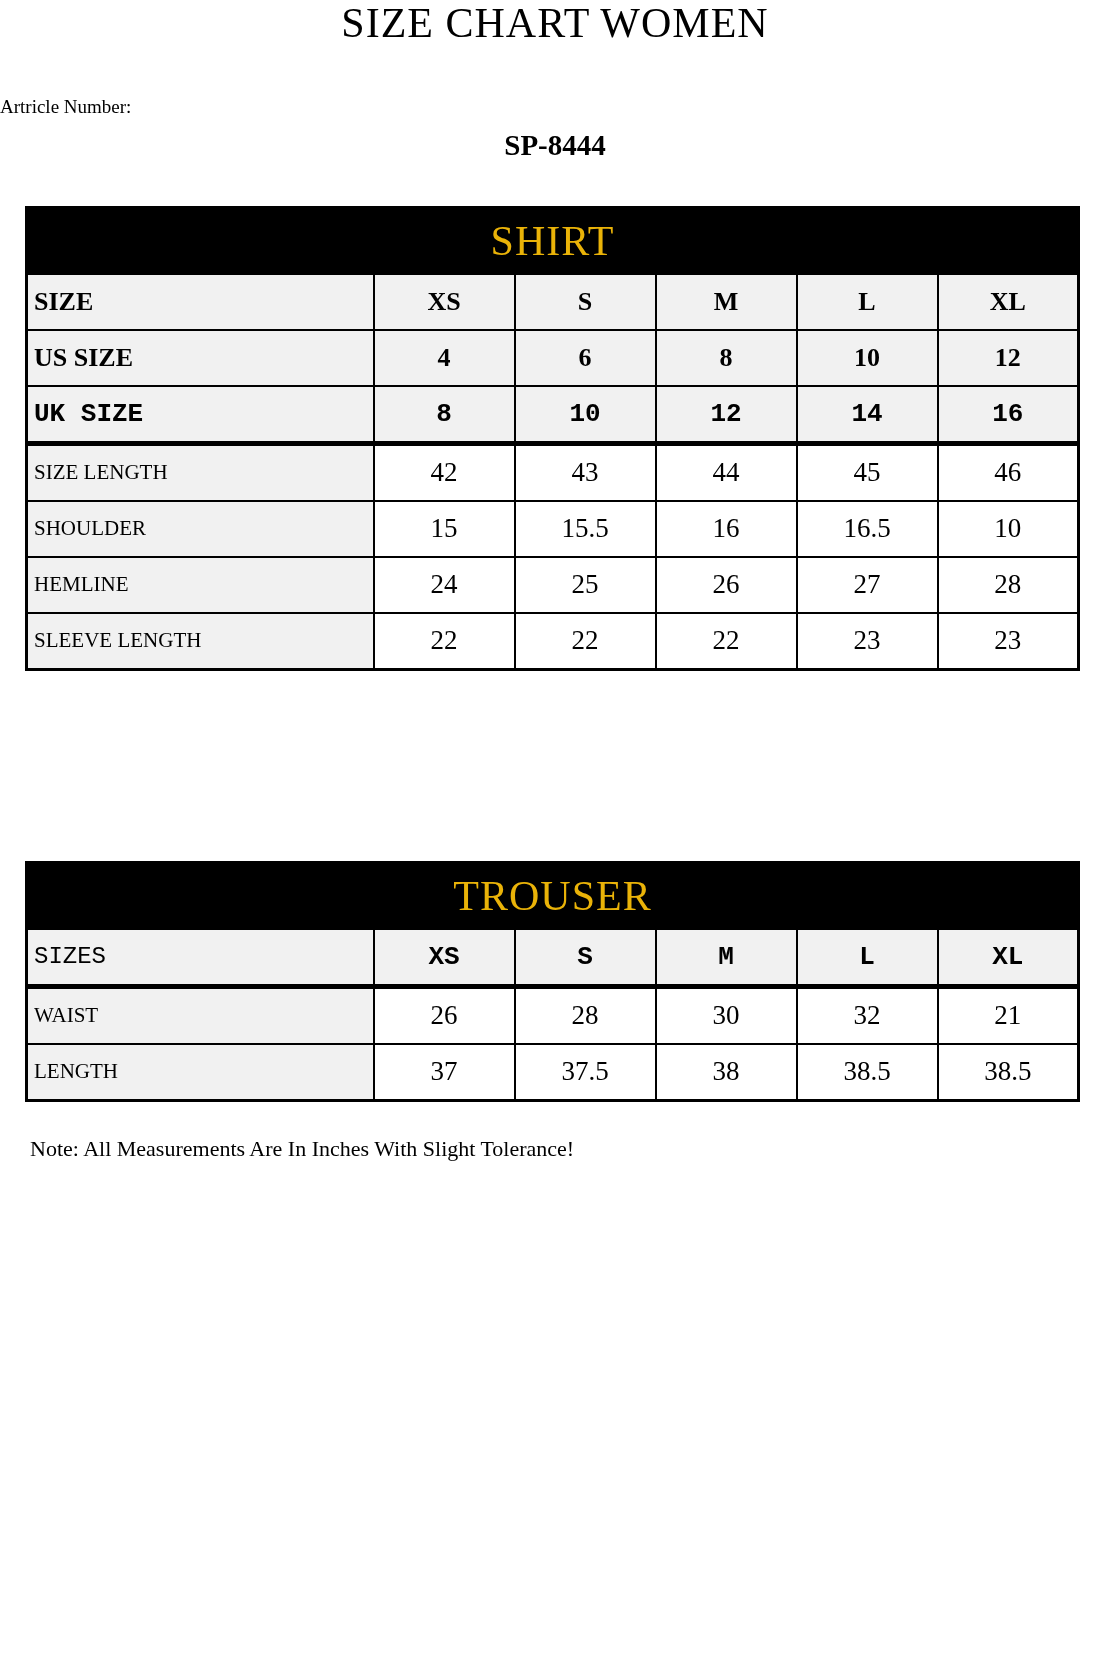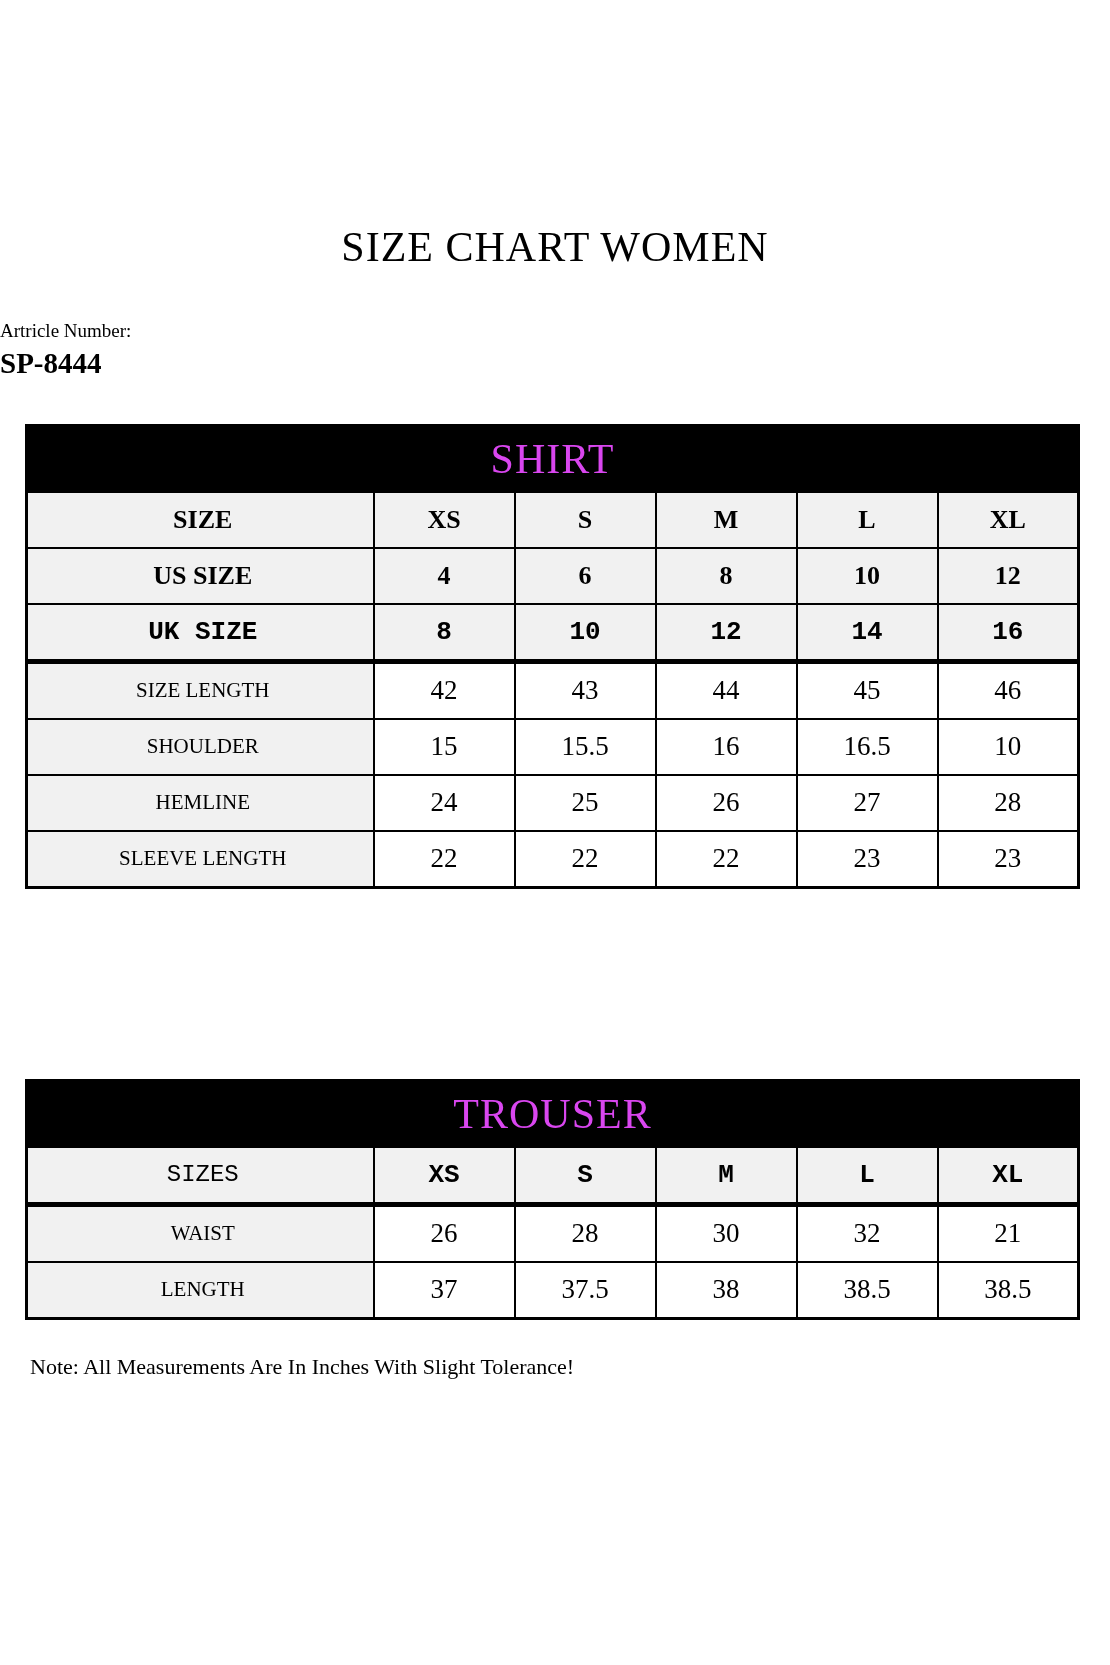--- a/index.html
+++ b/index.html
@@ -11,69 +11,68 @@
     position: relative;
     width: 1110px;
     height: 1665px;
     background: #ffffff;
     color: #000000;
     font-family: "Liberation Serif", "DejaVu Serif", serif;
     overflow: hidden;
   }
   .page-title {
     margin: 0;
-    padding-top: 224px;
     text-align: center;
     font-size: 42px;
     font-weight: normal;
     letter-spacing: 1px;
     line-height: 1.1;
   }
   .article-label {
     margin-top: 50px;
     text-align: left;
     font-size: 19px;
     line-height: 1.2;
   }
   .article-number {
-    margin-top: 3px;
-    text-align: left;
+    margin-top: 9px;
+    text-align: center;
     font-size: 29px;
     font-weight: bold;
     line-height: 1.2;
   }
   table.size-table {
     border-collapse: collapse;
     table-layout: fixed;
     width: 1053px;
     margin-left: 25px;
     border: 3px solid #000000;
   }
   table.shirt-table { margin-top: 43px; }
   table.trouser-table { margin-top: 190px; border-radius: 24px; }
   col.label-col { width: 347px; }
   col.val-col   { width: 141px; }
   td.banner-cell {
     background: #000000;
-    color: #d946ef;
+    color: #eab308;
     text-align: center;
     height: 62px;
     font-size: 42px;
     letter-spacing: 1px;
     border: 2px solid #000000;
   }
   td {
     border: 2px solid #000000;
     height: 52px;
     overflow: hidden;
     white-space: nowrap;
   }
   td.label-cell {
     background: #f1f1f1;
-    text-align: center;
+    text-align: left;
     padding-left: 6px;
     font-size: 21px;
   }
   td.label-cell.hdr-bold {
     font-size: 26px;
     font-weight: bold;
   }
   td.label-cell.hdr-regular {
     font-size: 24px;
     font-weight: normal;

